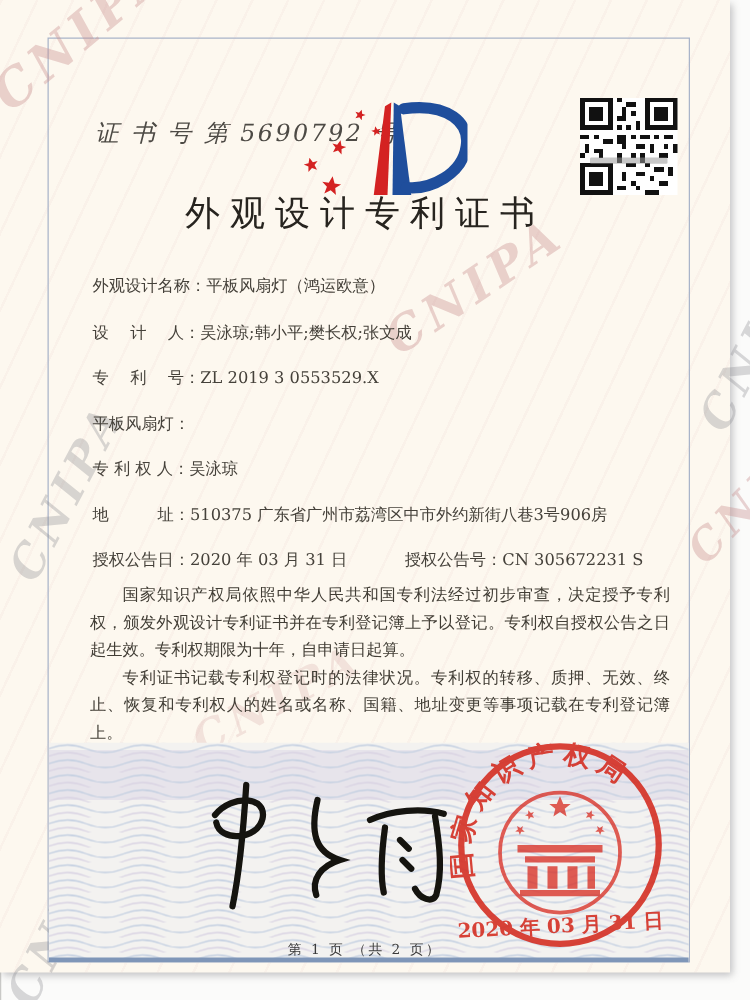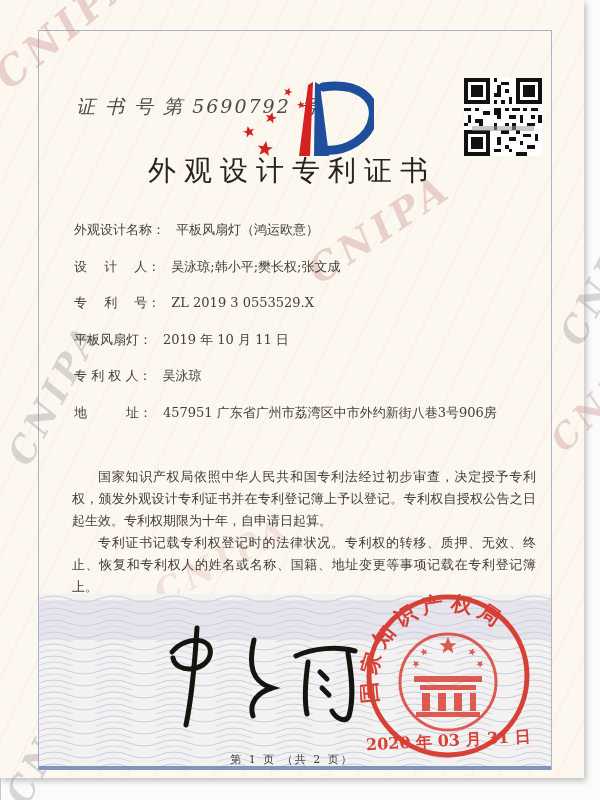--- a/index.html
+++ b/index.html
@@ -20,21 +20,21 @@
   .cert-no { position:absolute; left:76px; top:94px; font-size:19px; letter-spacing:2px;
     color:#4d4a45;font-style:italic; }
   .logo { position:absolute; left:224px; top:72px; width:150px; height:88px; }
   .qr { position:absolute; left:464px; top:78px; width:78px; height:78px; }
   .qr-caption { position:absolute; left:472px; top:126px; width:62px; height:5px;
     background:#9a9a9a; opacity:.55; border-radius:1px; }
   .title { position:absolute; left:0; top:152px; width:584px; text-align:center;
     font-size:28px; font-weight:normal; letter-spacing:8px; color:#27241f; }
   .fields { position:absolute; left:74px; top:220px; width:462px; font-size:13px;
     color:#45413a; }
-  .frow { display:flex; margin-bottom:17px; line-height:1.5;gap:11px; }
+  .frow { display:flex; margin-bottom:17px; line-height:1.5; }
   .flabel { white-space:pre; }
   .fvalue { white-space:pre-wrap; }
   .grant-row { display:flex; gap:46px; margin-top:2px; }
   .paras { position:absolute; left:72px; top:466px; width:464px; font-size:13px;
     line-height:1.7; color:#413d35; text-align:justify; }
   .paras p { text-indent:2em; }
   .band { position:absolute; left:39px; top:594px; width:512px; height:176px; }
   .commissioner { position:absolute; left:82px; top:656px; font-size:14px; color:#35322d;
     line-height:30px; letter-spacing:2px; }
   .sig { position:absolute; left:150px; top:622px; width:230px; height:110px; }
@@ -151,29 +151,36 @@
       <div class="frow">
         <span class="flabel">设　 计 　人：</span>
         <span class="fvalue">吴泳琼;韩小平;樊长权;张文成</span>
       </div>
       <div class="frow">
         <span class="flabel">专　 利 　号：</span>
         <span class="fvalue">ZL 2019 3 0553529.X</span>
       </div>
       <div class="frow">
         <span class="flabel">平板风扇灯：</span>
-        <span class="fvalue">2019 年 10 月 11 日</span>
       </div>
       <div class="frow">
         <span class="flabel">专 利 权 人：</span>
         <span class="fvalue">吴泳琼</span>
       </div>
       <div class="frow">
         <span class="flabel">地　　　址：</span>
-        <span class="fvalue">457951 广东省广州市荔湾区中市外约新街八巷3号906房</span>
+        <span class="fvalue">510375 广东省广州市荔湾区中市外约新街八巷3号906房</span>
+      </div>
+      <div class="grant-row">
+        <span>
+          <span>授权公告日：</span><span>2020 年 03 月 31 日</span>
+        </span>
+        <span>
+          <span>授权公告号：</span><span>CN 305672231 S</span>
+        </span>
       </div>
     </div>
 
     <div class="paras">
       <p>国家知识产权局依照中华人民共和国专利法经过初步审查，决定授予专利权，颁发外观设计专利证书并在专利登记簿上予以登记。专利权自授权公告之日起生效。专利权期限为十年，自申请日起算。</p>
       <p>专利证书记载专利权登记时的法律状况。专利权的转移、质押、无效、终止、恢复和专利权人的姓名或名称、国籍、地址变更等事项记载在专利登记簿上。</p>
     </div>
 
     <svg class="band" viewBox="0 0 512 176" preserveAspectRatio="none">
       <defs>

